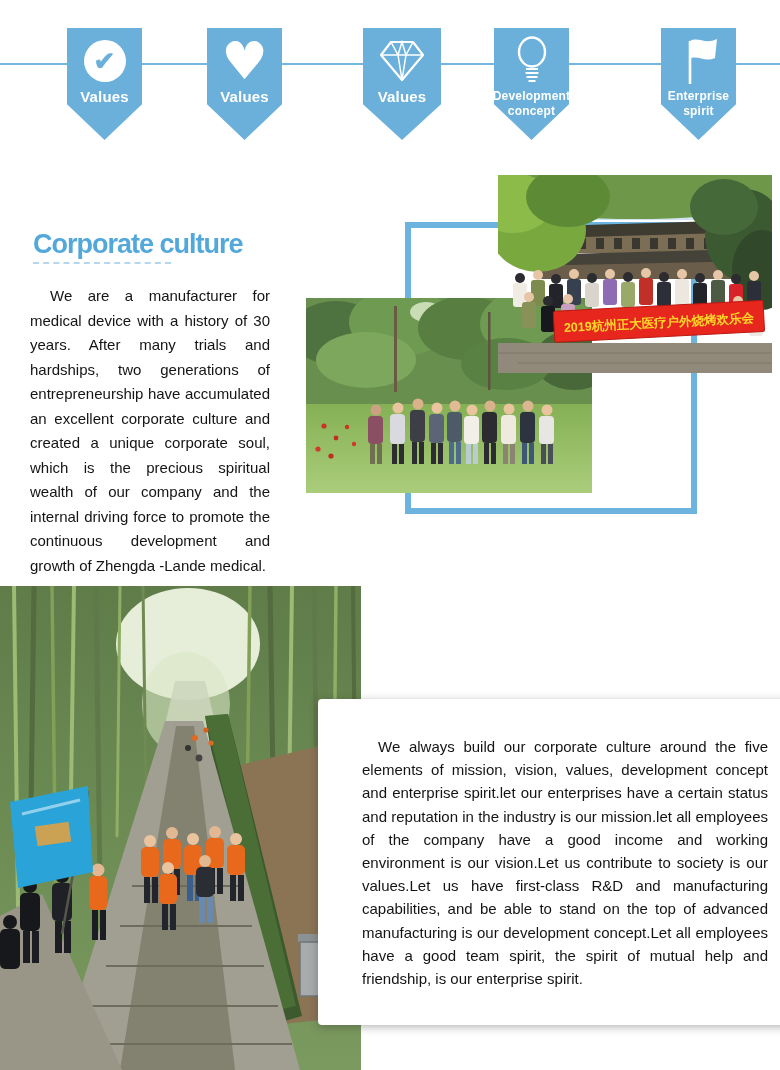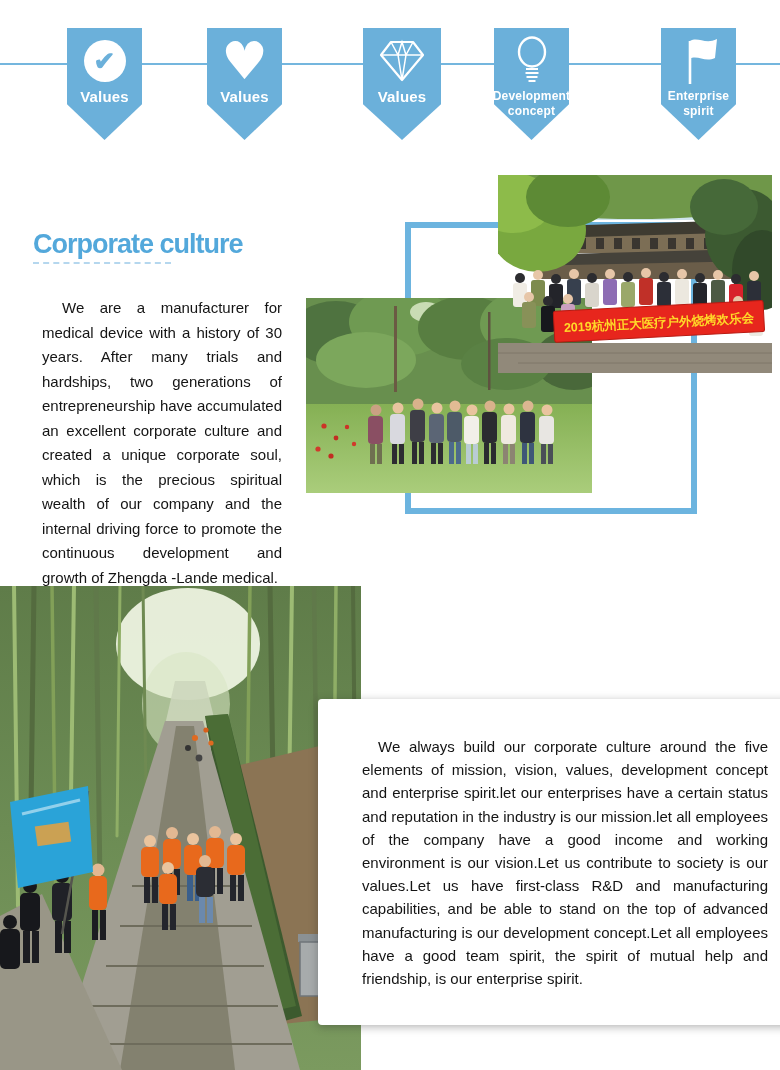--- a/index.html
+++ b/index.html
@@ -17,21 +17,21 @@
   .banner.two .b-label{font-size:12px;line-height:15px;padding:0 2px;}
   .check-circle{width:42px;height:42px;border-radius:50%;background:#fff;color:#6bb0da;
                 display:flex;align-items:center;justify-content:center;font-size:26px;font-weight:bold;}
   .heart-glyph{color:#fff;font-size:52px;line-height:46px;font-family:"DejaVu Sans",sans-serif;}
 
   
   .intro-heading{position:absolute;left:33px;top:229px;margin:0;font-size:27px;font-weight:bold;
                  color:#53a8db;letter-spacing:-1px;}
   .intro-underline{position:absolute;left:33px;top:262px;width:138px;height:0;
                    border-top:2px dashed #b5d7ee;}
-  .intro-text{position:absolute;left:30px;top:284px;width:240px;margin:12px;font-size:15px;
+  .intro-text{position:absolute;left:30px;top:284px;width:240px;margin:0;font-size:15px;
               line-height:24.5px;text-align:justify;text-indent:20px;color:#141414;}
 
   
   .blue-frame{position:absolute;left:405px;top:222px;width:292px;height:292px;
               border:6px solid #6cb4df;box-sizing:border-box;}
   .photo{position:absolute;overflow:hidden;}
   .photo svg{display:block;}
   .photo-garden{left:306px;top:298px;width:286px;height:195px;}
   .photo-outing{left:498px;top:175px;width:274px;height:198px;}
   .photo-bamboo{left:0;top:586px;width:361px;height:484px;}

